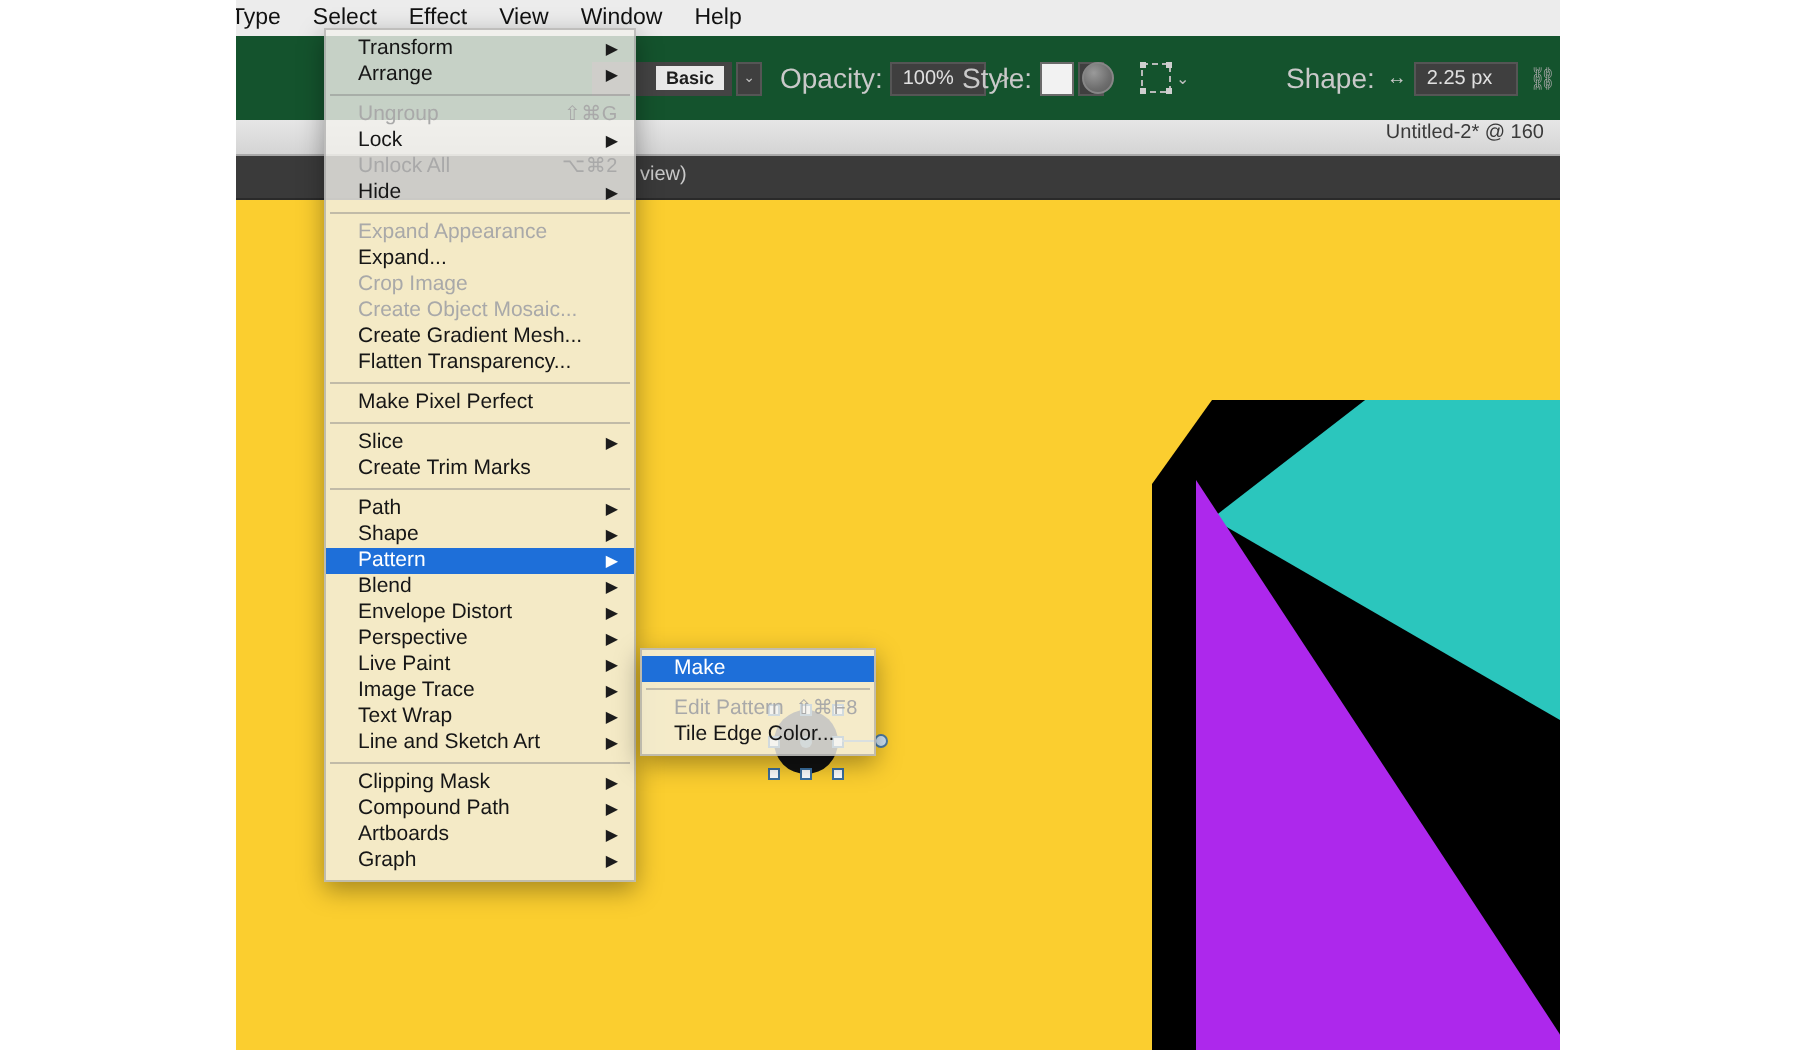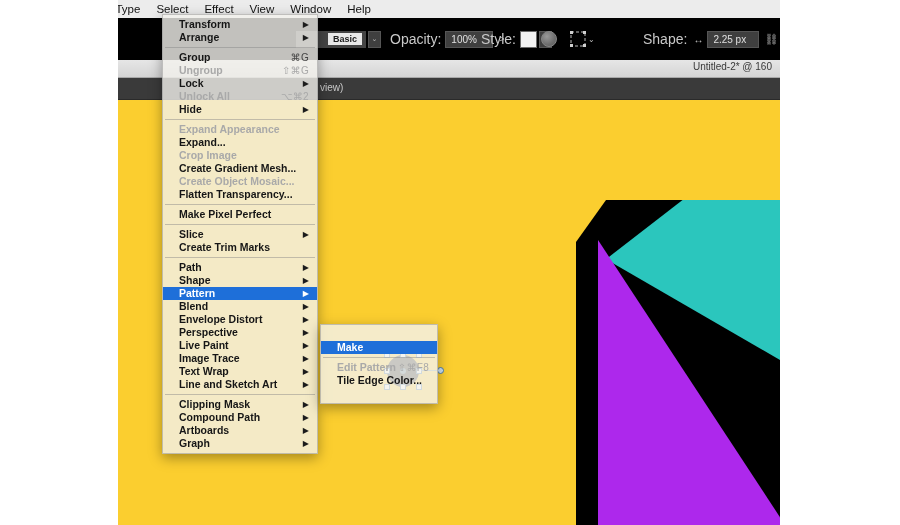--- a/index.html
+++ b/index.html
@@ -22,21 +22,21 @@
      background:#2bc6bd;
      clip-path: polygon(0% 37%, 44% 0%, 100% 0%, 100% 100%, 100% 100%);
   }
   #art-purple {
      position:absolute; left:598px; top:140px; width:182px; height:385px;
      background:#ad28ec;
      clip-path: polygon(0% 0%, 100% 72%, 100% 100%, 0% 100%);
   }
   #art-gap-left { position:absolute; left:576px; top:100px; width:30px; height:42px; background:#fbce2f;
      clip-path: polygon(0% 0%, 100% 0%, 0% 100%); }
-  #ctrl-bar { position:absolute; left:0; top:18px; width:780px; height:42px; background:#000000; }
+  #ctrl-bar { position:absolute; left:0; top:18px; width:780px; height:42px; background:#14532d; }
   #tool-strip { position:absolute; left:0; top:18px; width:43px; height:60px; background:#3c3c3c; }
   #title-bar { position:absolute; left:0; top:60px; width:780px; height:18px;
      background:linear-gradient(#e6e6e6,#d4d4d4); border-bottom:1px solid #a8a8a8; }
   #title-text { position:absolute; right:8px; top:1px; font-size:10px; color:#3a3a3a; }
   #tab-bar { position:absolute; left:0; top:78px; width:788px; height:22px; background:#3a3a3a;
      border-bottom:1px solid #2a2a2a; }
   .tab-label { position:absolute; top:4px; font-size:10px; color:#c9c9c9; white-space:nowrap; }
 
   
   .cb { position:absolute; top:12px; height:18px; display:flex; align-items:center; }
@@ -73,32 +73,32 @@
 
   
   #object-menu { position:absolute; left:162px; top:14px; width:156px;
      background:rgba(243,241,236,0.80);
      border:1px solid rgba(150,150,150,0.55);
      box-shadow:0 4px 12px rgba(0,0,0,0.35); padding:3px 0 3px 0; }
   .mrow { position:relative; height:13px; line-height:13px; display:flex; align-items:center;
      padding:0 8px 0 16px; font-size:10.5px; color:#161616; white-space:nowrap; }
   .mrow.dim { color:#a9a9a9; }
   .mrow.sel { background:#1e6fd9; color:#ffffff; }
-  .mlabel { flex:1;font-weight:bold; }
+  .mlabel { flex:1; }
   .mkey { font-size:10px; color:#444; letter-spacing:0.3px; }
   .mrow.dim .mkey { color:#a9a9a9; }
   .marrow { font-size:8px; color:#1c1c1c; margin-left:6px; }
   .mrow.sel .marrow { color:#ffffff; }
   .msep { height:1px; background:rgba(130,130,130,0.45); margin:3px 2px; }
 
   
   #pattern-submenu { position:absolute; left:320px; top:324px; width:118px;
      background:rgba(243,241,236,0.82);
      border:1px solid rgba(150,150,150,0.55);
-     box-shadow:0 4px 12px rgba(0,0,0,0.35); padding:16px 0; }
+     box-shadow:0 4px 12px rgba(0,0,0,0.35); padding:3px 0; }
 
   
   #left-crop { position:absolute; left:0; top:0; width:118px; height:525px; background:#ffffff;
      pointer-events:none; }
 </style>
 </head>
 <body>
 
 <div id="root">
 
@@ -202,24 +202,20 @@
     <div id="object-menu">
         <div class="mrow">
           <span class="mlabel">Transform</span>
           <span class="marrow">▶</span>
         </div>
         <div class="mrow">
           <span class="mlabel">Arrange</span>
           <span class="marrow">▶</span>
         </div>
         <div class="msep"></div>
-        <div class="mrow">
-          <span class="mlabel">Group</span>
-          <span class="mkey">⌘G</span>
-        </div>
         <div class="mrow dim">
           <span class="mlabel">Ungroup</span>
           <span class="mkey">⇧⌘G</span>
         </div>
         <div class="mrow">
           <span class="mlabel">Lock</span>
           <span class="marrow">▶</span>
         </div>
         <div class="mrow dim">
           <span class="mlabel">Unlock All</span>
@@ -232,25 +228,25 @@
         <div class="msep"></div>
         <div class="mrow dim">
           <span class="mlabel">Expand Appearance</span>
         </div>
         <div class="mrow">
           <span class="mlabel">Expand...</span>
         </div>
         <div class="mrow dim">
           <span class="mlabel">Crop Image</span>
         </div>
+        <div class="mrow dim">
+          <span class="mlabel">Create Object Mosaic...</span>
+        </div>
         <div class="mrow">
           <span class="mlabel">Create Gradient Mesh...</span>
-        </div>
-        <div class="mrow dim">
-          <span class="mlabel">Create Object Mosaic...</span>
         </div>
         <div class="mrow">
           <span class="mlabel">Flatten Transparency...</span>
         </div>
         <div class="msep"></div>
         <div class="mrow">
           <span class="mlabel">Make Pixel Perfect</span>
         </div>
         <div class="msep"></div>
         <div class="mrow">

